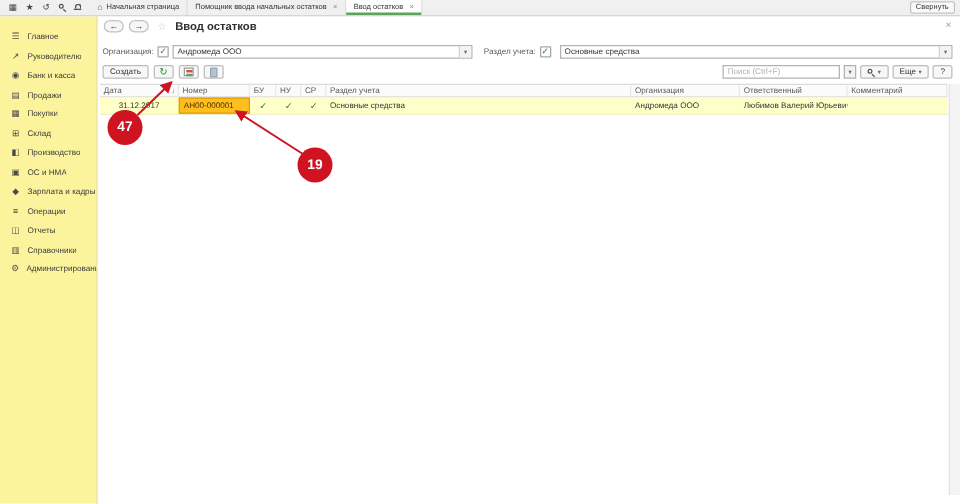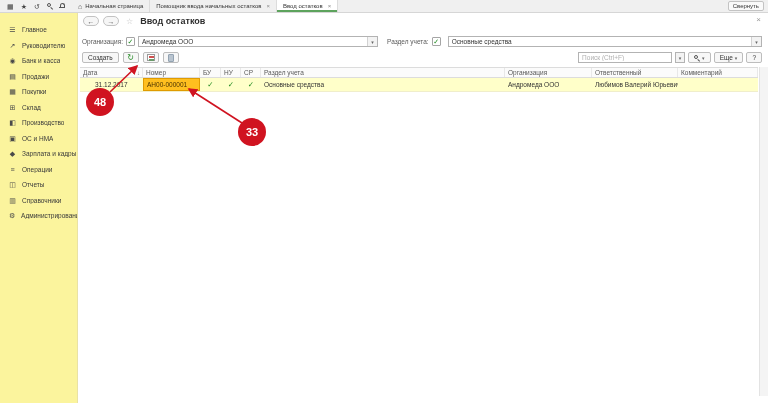--- a/index.html
+++ b/index.html
@@ -285,14 +285,14 @@
 
 <svg class="anno-svg" width="768" height="403" viewBox="0 0 768 403">
   <defs>
     <marker id="arrow" markerWidth="7" markerHeight="7" refX="5" refY="3" orient="auto">
       <path d="M0,0 L6,3 L0,6 z" fill="#d01320"></path>
     </marker>
   </defs>
   <line x1="110" y1="92" x2="137" y2="66" stroke="#d01320" stroke-width="1.6" marker-end="url(#arrow)"></line>
   <line x1="242" y1="123" x2="189" y2="89" stroke="#d01320" stroke-width="1.6" marker-end="url(#arrow)"></line>
 </svg>
-<div class="badge badge-26">48</div>
-<div class="badge badge-25">33</div>
+<div class="badge badge-26">47</div>
+<div class="badge badge-25">19</div>
 
 </body></html>

